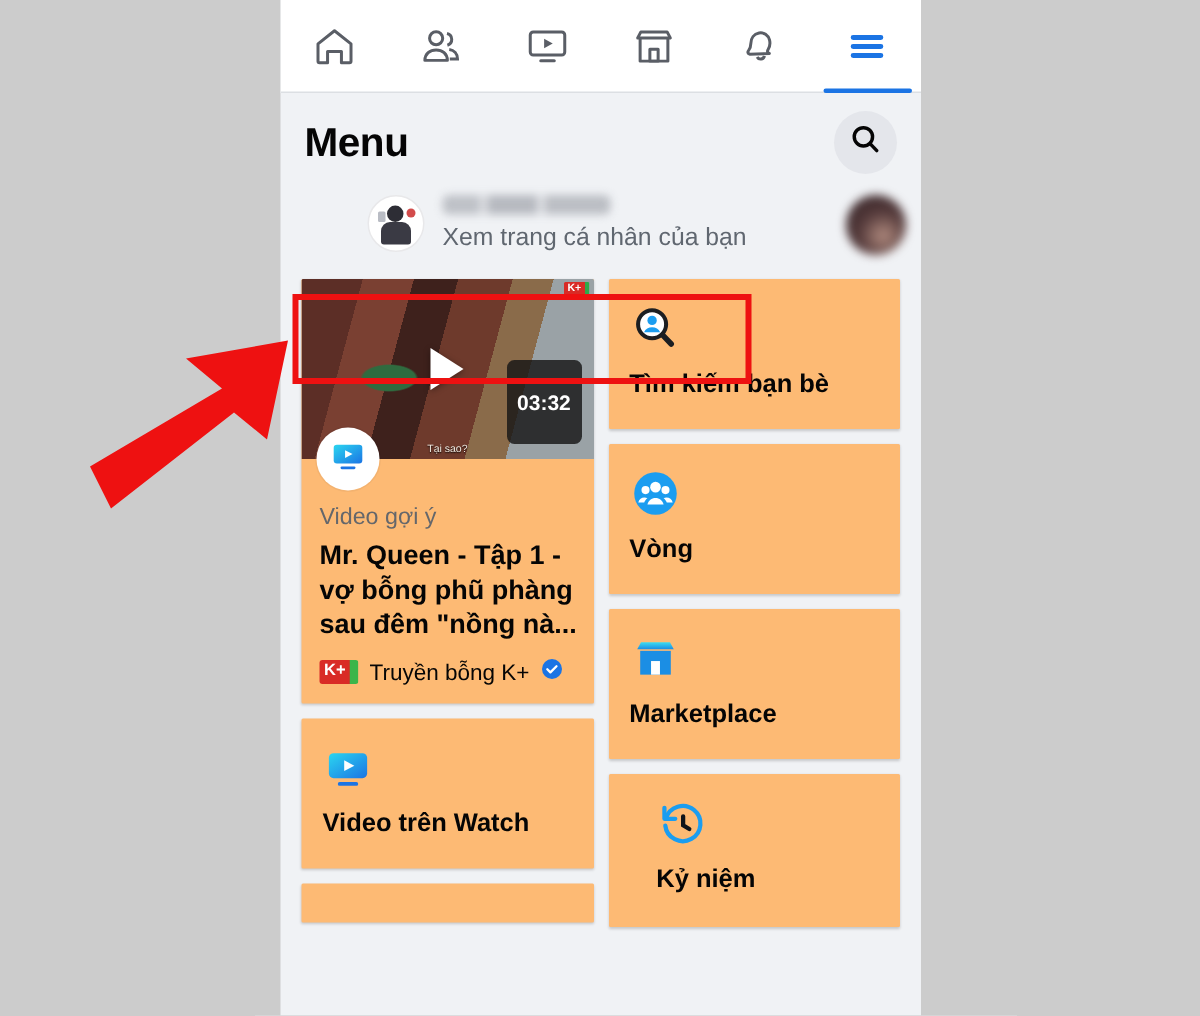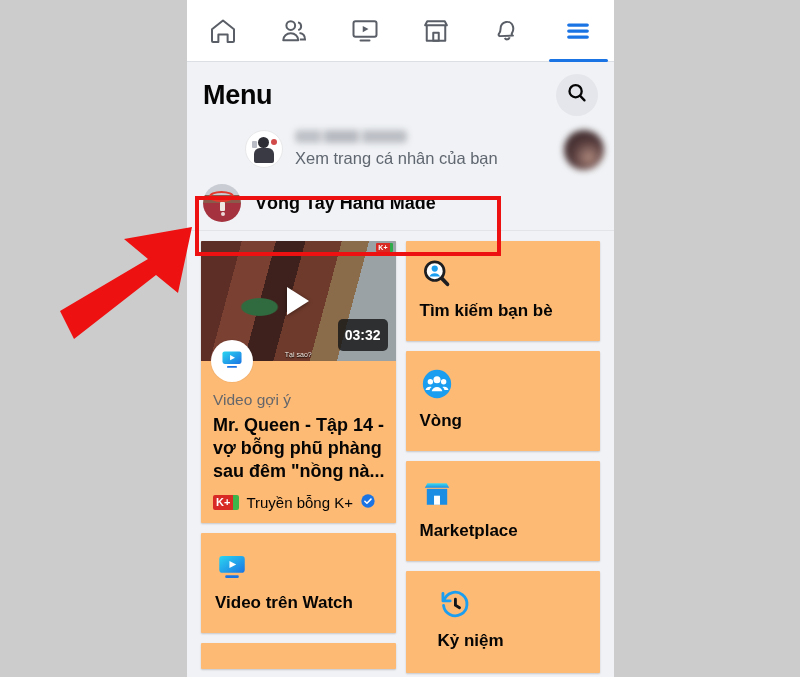--- a/index.html
+++ b/index.html
@@ -133,21 +133,21 @@
     width: 0; height: 0;
     border-left: 22px solid #ffffff;
     border-top: 14px solid transparent;
     border-bottom: 14px solid transparent;
     filter: drop-shadow(0 1px 2px rgba(0,0,0,.4));
   }
   .thumb .duration {
     position: absolute; right: 8px; bottom: 10px;
     background: rgba(22,22,22,.82); color: #fff;
     font-size: 14px; font-weight: bold;
-    padding: 8px 7px; border-radius: 5px;
+    padding: 20px 7px; border-radius: 5px;
   }
   .thumb .subt {
     position: absolute; left: 50%; bottom: 3px; transform: translateX(-50%);
     font-size: 7px; color: #efe9e0; white-space: nowrap;
     text-shadow: 0 1px 1px #000;
   }
   .watch-badge {
     position: absolute; left: 10px; top: 99px;
     width: 42px; height: 42px; border-radius: 50%;
     background: #ffffff;
@@ -266,28 +266,20 @@
         <div class="cartoon-body"></div>
         <div class="cartoon-dot2"></div>
       </div>
       <div class="profile-texts">
         <div class="name-blur"></div>
         <div class="profile-sub">Xem trang cá nhân của bạn</div>
       </div>
       <div class="avatar-blur-right"></div>
     </div>
 
-    <div class="page-row">
-      <div class="page-avatar">
-        <div class="pa-ring"></div>
-        <div class="pa-tag"></div>
-        <div class="pa-dot"></div>
-      </div>
-      <div class="page-name">Vòng Tay Hand Made</div>
-    </div>
 
     <div class="grid">
 
       <div class="col">
 
         <div class="card video-card">
           <div class="thumb">
             <div class="kplus">K+</div>
             <div class="play-tri"></div>
             <div class="duration">03:32</div>
@@ -305,21 +297,21 @@
                 </defs>
                 <rect x="3.2" y="5" width="17.6" height="11.6" rx="2" fill="url(#wg)"></rect>
                 <path d="M10.2 8.4l4.6 2.4-4.6 2.4z" fill="#ffffff"></path>
                 <rect x="7.4" y="18.4" width="9.2" height="1.7" rx=".8" fill="#1b74e4"></rect>
               </svg>
             </span>
           </div>
 
           <div class="vc-body">
             <div class="vc-kicker">Video gợi ý</div>
-            <div class="vc-title">Mr. Queen - Tập 14 - vợ bỗng phũ phàng sau đêm "nồng nà...</div>
+            <div class="vc-title">Mr. Queen - Tập 1 - vợ bỗng phũ phàng sau đêm "nồng nà...</div>
             <div class="vc-meta">
               <span class="kplus-logo">K+</span>
               <span class="vc-src">Truyền bỗng K+</span>
               <span>
                 <svg width="16" height="16" viewBox="0 0 24 24">
                   <circle cx="12" cy="12" r="10" fill="#1b74e4"></circle>
                   <path d="M7.3 12.3l3.1 3.1 6.1-6.2" fill="none" stroke="#fff" stroke-width="2.3" stroke-linecap="round" stroke-linejoin="round"></path>
                 </svg>
               </span>
             </div>

